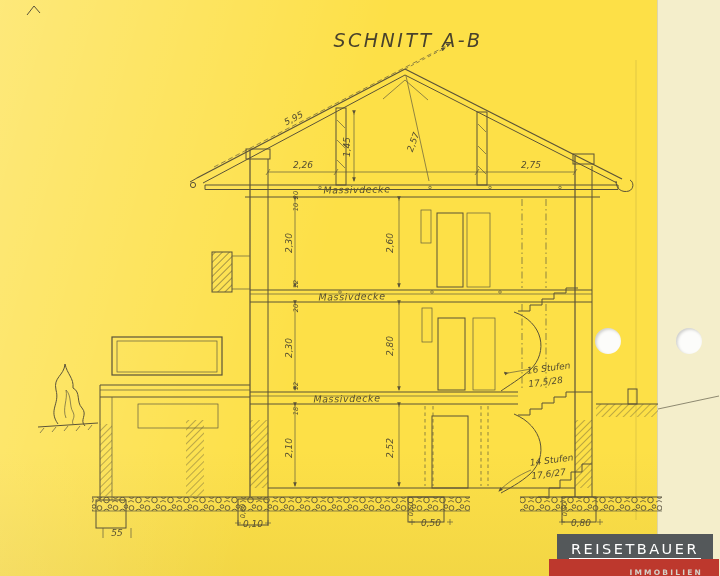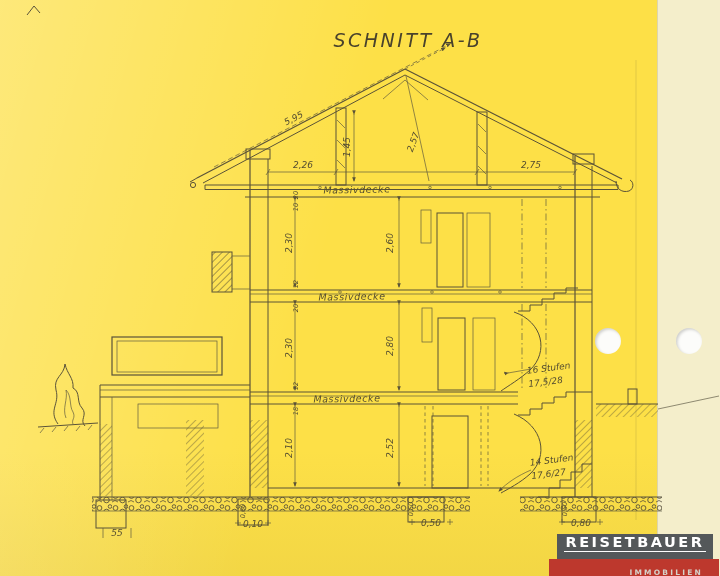--- a/index.html
+++ b/index.html
@@ -20,21 +20,21 @@
   text{fill:#443f2e;}
   .dim{font-size:9px;font-style:italic;}
   .dim-sm{font-size:6.5px;font-style:italic;}
   .slab-label{font-size:9.5px;font-style:italic;letter-spacing:.6px;}
   .stair-note{font-size:9px;font-style:italic;}
   .title-text{font-size:19px;font-style:italic;letter-spacing:2.5px;fill:#39342a;}
   .hole{position:absolute;width:26px;height:26px;border-radius:50%;background:#fcfcfa;
         box-shadow:inset 1.5px 1.5px 3px rgba(0,0,0,.18);}
   .logo{position:absolute;left:549px;top:534px;width:170px;}
   .logo-main{margin:0 6px 0 8px;height:25px;background:#54585a;color:#fff;display:flex;
-             align-items:flex-start;justify-content:center;font-weight:bold;font-size:14.5px;
+             align-items:flex-end;justify-content:center;font-weight:normal;font-size:14.5px;
              letter-spacing:2.5px;}
   .logo-main span{border-bottom:1.5px solid #fff;padding:0 2px 1px 2px;}
   .logo-sub{height:26px;background:#bd382d;color:#d6d1c9;display:flex;align-items:center;
             justify-content:flex-end;padding-right:16px;font-weight:bold;font-size:7.5px;
             letter-spacing:2.2px;}
 </style>
 </head>
 <body>
 
 <div class="paper">

